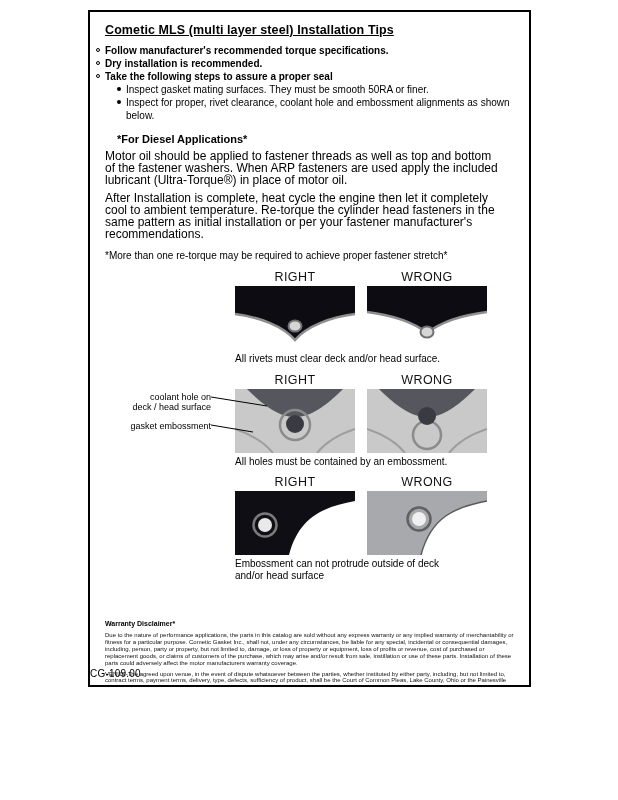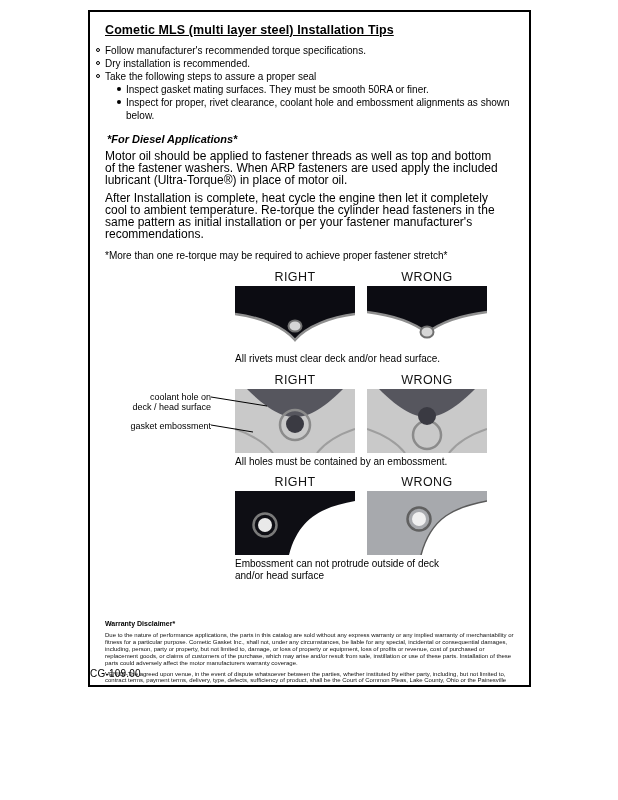--- a/index.html
+++ b/index.html
@@ -12,31 +12,31 @@
     position:absolute; left:88px; top:10px; width:443px; height:677px;
     border:2px solid #000; background:#fff; overflow:hidden;
     padding:10px 12px 10px 15px;
   }
   .doc-title {
     font-size:12.5px; font-weight:bold; text-decoration:underline;
     line-height:16px; margin-bottom:6px; letter-spacing:0.1px;
   }
   .bullets { margin:0 0 9px 0; }
   .b-item { display:flex; align-items:flex-start; font-size:10px; line-height:13px; }
-  .b-item.l1 { margin-left:-9px; }
+  .b-item.l1 { margin-left:-9px;font-weight:bold; }
   .b-item.l2 { margin-left:12px; }
   .b-marker-open {
     width:4px; height:4px; border:1px solid #000; border-radius:50%;
     margin:4px 5px 0 0; flex:none;
   }
   .b-marker-fill {
     width:4px; height:4px; background:#000; border-radius:50%;
     margin:4px 5px 0 0; flex:none;
   }
-  .section-head { font-size:11px; font-weight:bold; line-height:14px; margin:10px 0 4px 2px;font-style:italic; }
+  .section-head { font-size:11px; font-weight:bold; line-height:14px; margin:10px 0 4px 12px; }
   .body-para { font-size:12px; line-height:12px; max-width:394px; margin-bottom:6px; }
   .note-para { font-size:10px; line-height:12px; max-width:394px; margin:10px 0 8px 0; }
 
   .diagrams { margin-left:130px; }
   .diag-row { position:relative; margin-bottom:8px; width:252px; }
   .diag-head { display:flex; gap:12px; }
   .diag-head span {
     display:block; width:120px; text-align:center; font-size:12.5px;
     line-height:14px; letter-spacing:0.4px; color:#111;
   }

